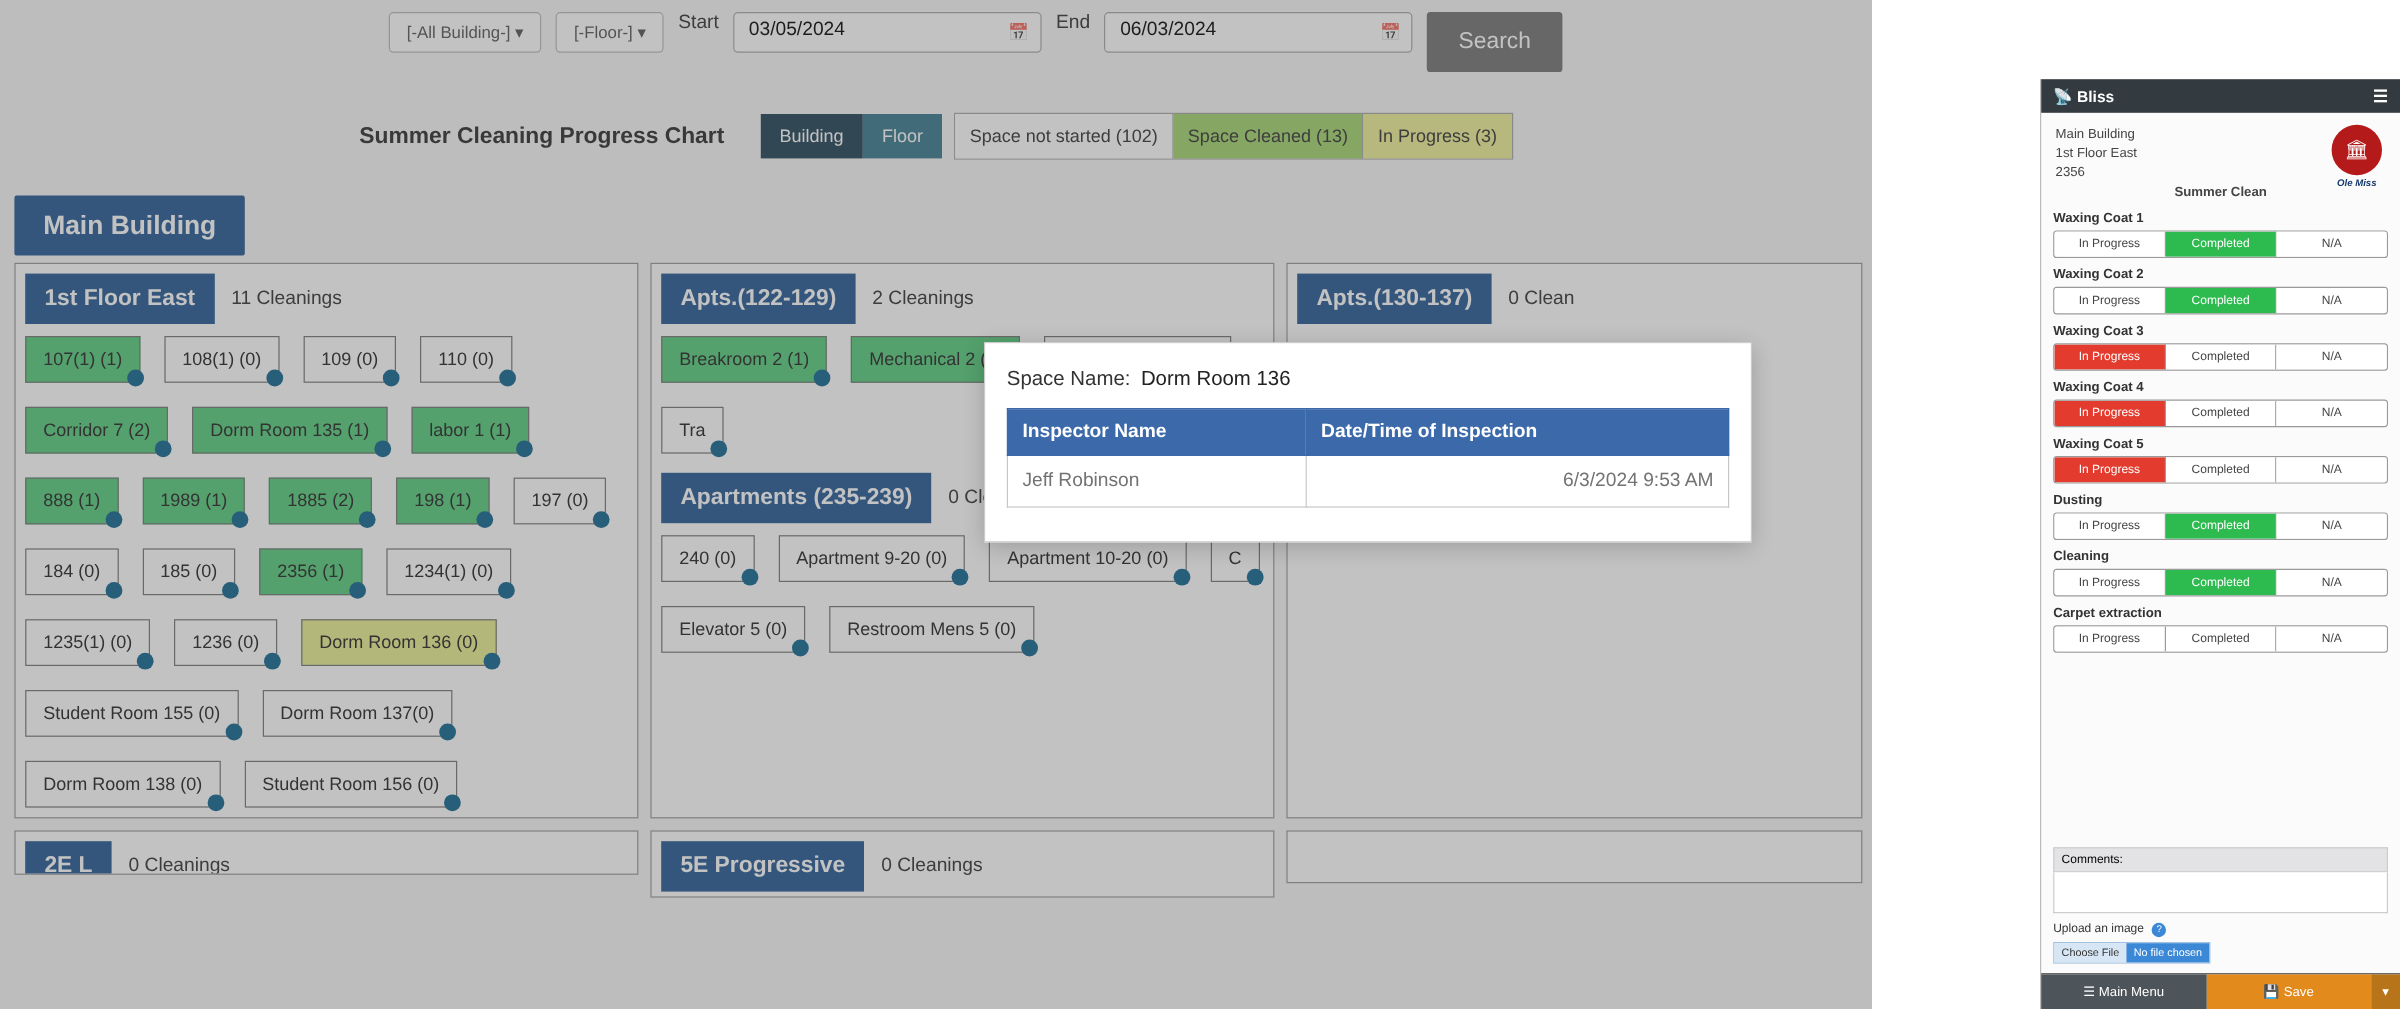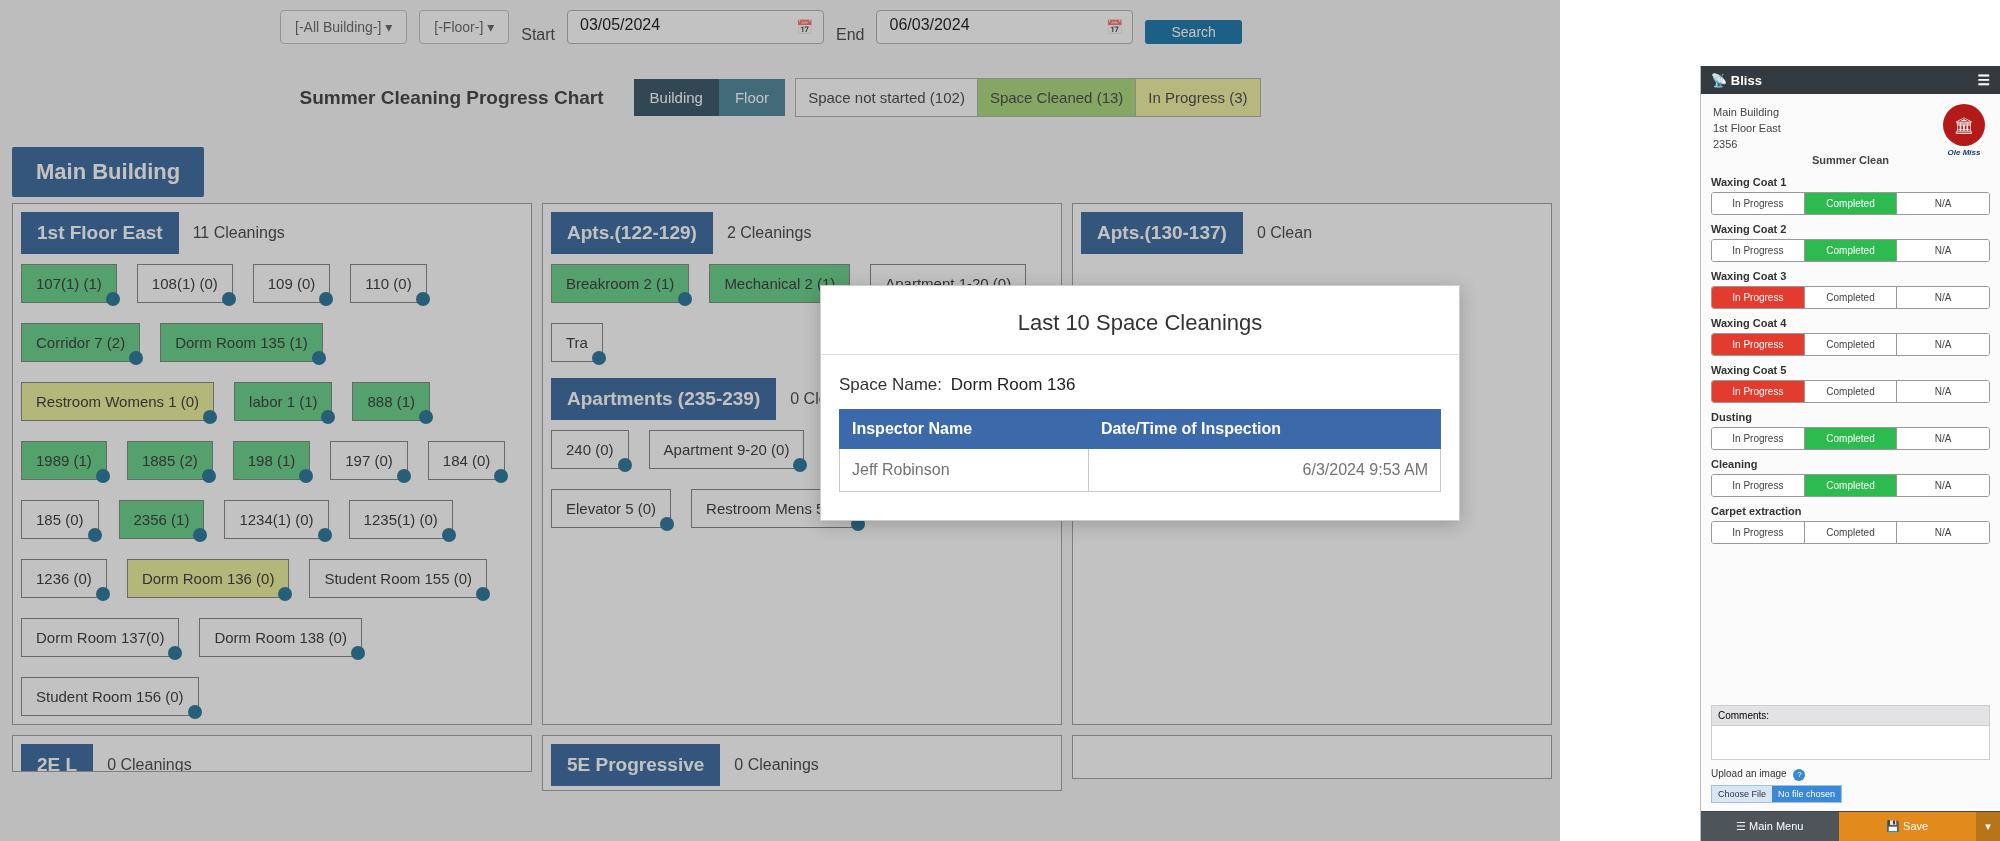--- a/index.html
+++ b/index.html
@@ -2,28 +2,28 @@
 <html><head>
 <meta charset="utf-8">
 <style>
 * { box-sizing: border-box; margin: 0; padding: 0; font-family: Arial, Helvetica, sans-serif; }
 body { width: 2000px; height: 841px; background: #ffffff; position: relative; overflow: hidden; }
 
 
 .dashboard { position: absolute; left: 0; top: 0; width: 1560px; height: 841px; background: #f7f7f7; }
 .dim-overlay { position: absolute; left: 0; top: 0; width: 1560px; height: 841px; background: rgba(80,80,80,0.35); pointer-events: none; }
 
-.filter-bar { display: flex; align-items: flex-end; gap: 12px; padding: 10px 0 0 280px; }
+.filter-bar { display: flex; align-items: flex-start; gap: 12px; padding: 10px 0 0 280px; margin-left: 44px; }
 .dropdown-btn { background: #fff; border: 1px solid #bbb; padding: 8px 14px; border-radius: 4px; font-size: 14px; color: #555; }
 .dropdown-btn::after { content: " ▾"; color: #555; }
 .date-label { font-size: 16px; color: #333; }
 .date-input { background: #fff; border: 1px solid #aaa; padding: 5px 36px 9px 12px; border-radius: 4px; font-size: 16px; position: relative; }
 .date-wrap { position: relative; display: inline-block; }
 .date-wrap::after { content: "📅"; position: absolute; right: 10px; top: 50%; transform: translateY(-50%); font-size: 14px; opacity: .8; }
-.search-btn { background: #0369a1; color: #fff; border: none; padding: 4px 26px; font-size: 14px; border-radius: 3px; cursor: pointer; }
+.search-btn { background: #737373; color: #fff; border: none; padding: 14px 26px; font-size: 19px; border-radius: 3px; cursor: pointer; }
 
 .legend-row { display: flex; align-items: center; justify-content: center; gap: 10px; margin-top: 34px; padding: 0 40px; }
 .chart-title { font-size: 19px; font-weight: bold; color: #2d2d2d; margin-right: 20px; }
 .toggle-group { display: flex; }
 .toggle-btn { padding: 10px 16px; font-size: 15px; color: #fff; border: none; }
 .toggle-building { background: #214257; }
 .toggle-floor { background: #3a7a8f; }
 .legend-group { display: flex; border: 1px solid #aaa; }
 .legend-item { padding: 10px 12px; font-size: 15px; border-right: 1px solid #aaa; }
 .legend-item:last-child { border-right: none; }
@@ -141,21 +141,20 @@
           <span class="floor-name">1st Floor East</span>
           <span class="floor-sub">11 Cleanings</span>
         </div>
         <div class="room-grid">
           <div class="room green">107(1) (1)<span class="dot"></span></div>
           <div class="room ">108(1) (0)<span class="dot"></span></div>
           <div class="room ">109 (0)<span class="dot"></span></div>
           <div class="room ">110 (0)<span class="dot"></span></div>
           <div class="room green">Corridor 7 (2)<span class="dot"></span></div>
           <div class="room green">Dorm Room 135 (1)<span class="dot"></span></div>
-          <div class="room yellow">Restroom Womens 1 (0)<span class="dot"></span></div>
           <div class="room green">labor 1 (1)<span class="dot"></span></div>
           <div class="room green">888 (1)<span class="dot"></span></div>
           <div class="room green">1989 (1)<span class="dot"></span></div>
           <div class="room green">1885 (2)<span class="dot"></span></div>
           <div class="room green">198 (1)<span class="dot"></span></div>
           <div class="room ">197 (0)<span class="dot"></span></div>
           <div class="room ">184 (0)<span class="dot"></span></div>
           <div class="room ">185 (0)<span class="dot"></span></div>
           <div class="room green">2356 (1)<span class="dot"></span></div>
           <div class="room ">1234(1) (0)<span class="dot"></span></div>
@@ -215,21 +214,20 @@
       </div>
     </div>
     <div class="floor-col w3" style="height:44px;overflow:hidden"></div>
   </div>
 
 </div>
 
 <div class="dim-overlay"></div>
 
 <div class="popup">
-  <div class="popup-title">Last 10 Space Cleanings</div>
   <div class="popup-body">
     <div class="space-name-row">
       <span class="lbl">Space Name:</span>
       <span class="val">Dorm Room 136</span>
     </div>
     <table class="insp-table">
       <thead>
           <tr>
         <th>Inspector Name</th>
         <th>Date/Time of Inspection</th>

